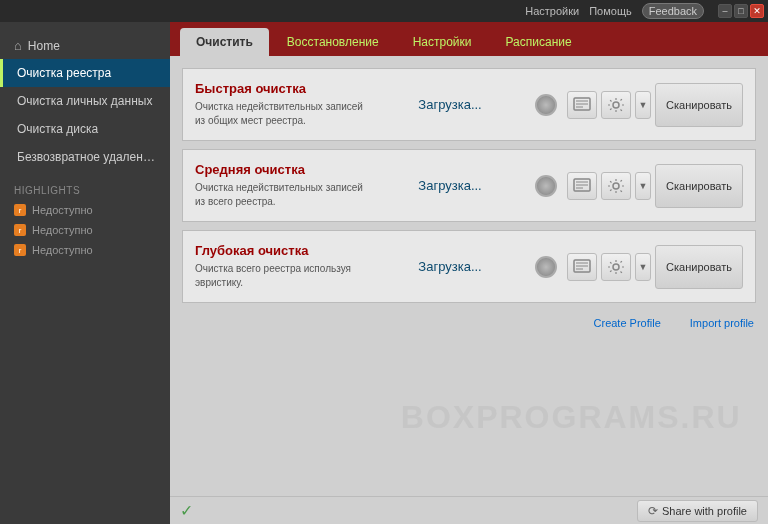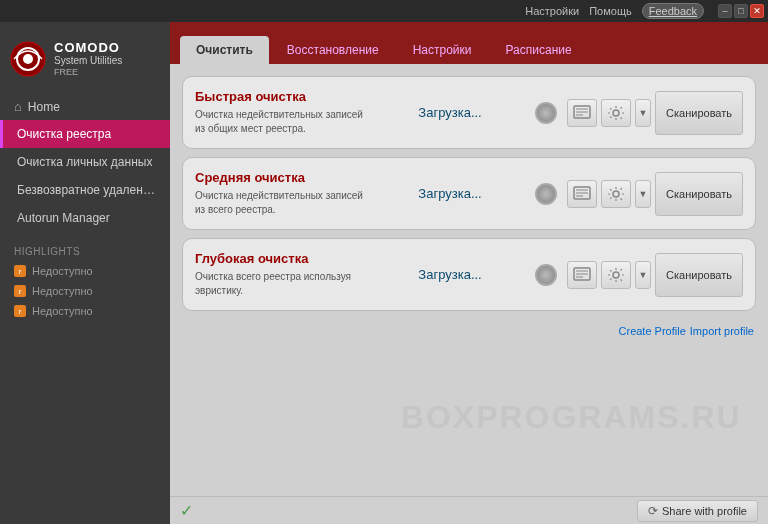--- a/index.html
+++ b/index.html
@@ -38,21 +38,20 @@
       color: #bbb;
     }
     .feedback-btn {
       background: #555;
       border: 1px solid #777;
       color: #ccc;
       font-size: 11px;
       padding: 1px 6px;
       cursor: pointer;
       border-radius: 8px;
-      text-decoration: underline;
     }
     .win-controls {
       display: flex;
       gap: 2px;
     }
     .win-btn {
       width: 14px;
       height: 14px;
       border-radius: 2px;
       border: 1px solid #555;
@@ -128,22 +127,22 @@
       padding: 7px 14px;
       color: #ccc;
       font-size: 12px;
       cursor: pointer;
       border-left: 3px solid transparent;
       white-space: nowrap;
       overflow: hidden;
       text-overflow: ellipsis;
     }
     .nav-item.active {
-      background: #be185d;
-      border-left: 3px solid #d946ef;
+      background: #0c4a6e;
+      border-left: 3px solid #bef264;
       color: #fff;
     }
 
     .sidebar-section-title {
       color: #888;
       font-size: 10px;
       padding: 14px 14px 4px 14px;
       text-transform: uppercase;
       letter-spacing: 0.5px;
     }
@@ -178,25 +177,25 @@
       flex-direction: column;
       overflow: hidden;
     }
 
     
     .tab-bar {
       background: #8b1a1a;
       display: flex;
       align-items: flex-end;
       padding: 0 10px;
-      height: 42px;
+      height: 34px;
     }
     .tab {
       padding: 7px 16px;
-      color: #f0abfc;
+      color: #bef264;
       font-size: 12px;
       cursor: pointer;
       border-radius: 4px 4px 0 0;
       margin-right: 2px;
     }
     .tab.active {
       background: #d0d0d0;
       color: #333;
       font-weight: bold;
     }
@@ -207,21 +206,21 @@
       padding: 12px;
       overflow-y: auto;
       background: #d0d0d0;
       position: relative;
     }
 
     
     .scan-card {
       background: #e8e8e8;
       border: 1px solid #bbb;
-      border-radius: 10px;
+      border-radius: 0;
       margin-bottom: 8px;
       padding: 12px 12px;
       display: flex;
       align-items: center;
       gap: 10px;
     }
     .scan-info {
       width: 170px;
       flex-shrink: 0;
     }
@@ -287,21 +286,21 @@
       padding: 15px 10px;
       color: #333;
       font-size: 11px;
       cursor: pointer;
       white-space: nowrap;
     }
 
     .bottom-links {
       display: flex;
       justify-content: flex-end;
-      gap: 4px;
+      gap: 29px;
       padding: 6px 2px;
     }
     .bottom-link {
       color: #0066cc;
       font-size: 11px;
       cursor: pointer;
       text-decoration: none;
     }
 
     
@@ -361,51 +360,37 @@
   <div class="win-controls">
     <div class="win-btn">–</div>
     <div class="win-btn">□</div>
     <div class="win-btn close">✕</div>
   </div>
 </div>
 
 <div class="app-container">
 
   <div class="sidebar">
-    <div class="logo-area">
-
-      <svg class="logo-icon" viewBox="0 0 36 36" xmlns="http://www.w3.org/2000/svg">
-        <circle cx="18" cy="18" r="17" fill="#8b0000" stroke="#cc0000" stroke-width="1"></circle>
-        <circle cx="18" cy="18" r="11" fill="none" stroke="#fff" stroke-width="2"></circle>
-        <circle cx="18" cy="18" r="5" fill="#fff"></circle>
-        <path d="M4 18 Q18 2 32 18" fill="none" stroke="#fff" stroke-width="1.5"></path>
-      </svg>
-      <div class="logo-text">
-        <span class="logo-comodo">COMODO</span>
-        <span class="logo-subtitle">System Utilities</span>
-        <span class="logo-free">FREE</span>
-      </div>
-    </div>
 
     <div class="nav-home">
       <span class="home-icon">⌂</span>
       <span>Home</span>
     </div>
 
     <div class="nav-item active">
       <span>Очистка реестра</span>
     </div>
     <div class="nav-item">
       <span>Очистка личных данных</span>
     </div>
     <div class="nav-item">
+      <span>Очистка диска</span>
+    </div>
+    <div class="nav-item">
       <span>Безвозвратное удаление</span>
-    </div>
-    <div class="nav-item">
-      <span>Autorun Manager</span>
     </div>
 
     <div class="sidebar-section-title">Highlights</div>
 
     <div class="highlight-item">
       <div class="rss-icon">r</div>
       <span>Недоступно</span>
     </div>
     <div class="highlight-item">
       <div class="rss-icon">r</div>

